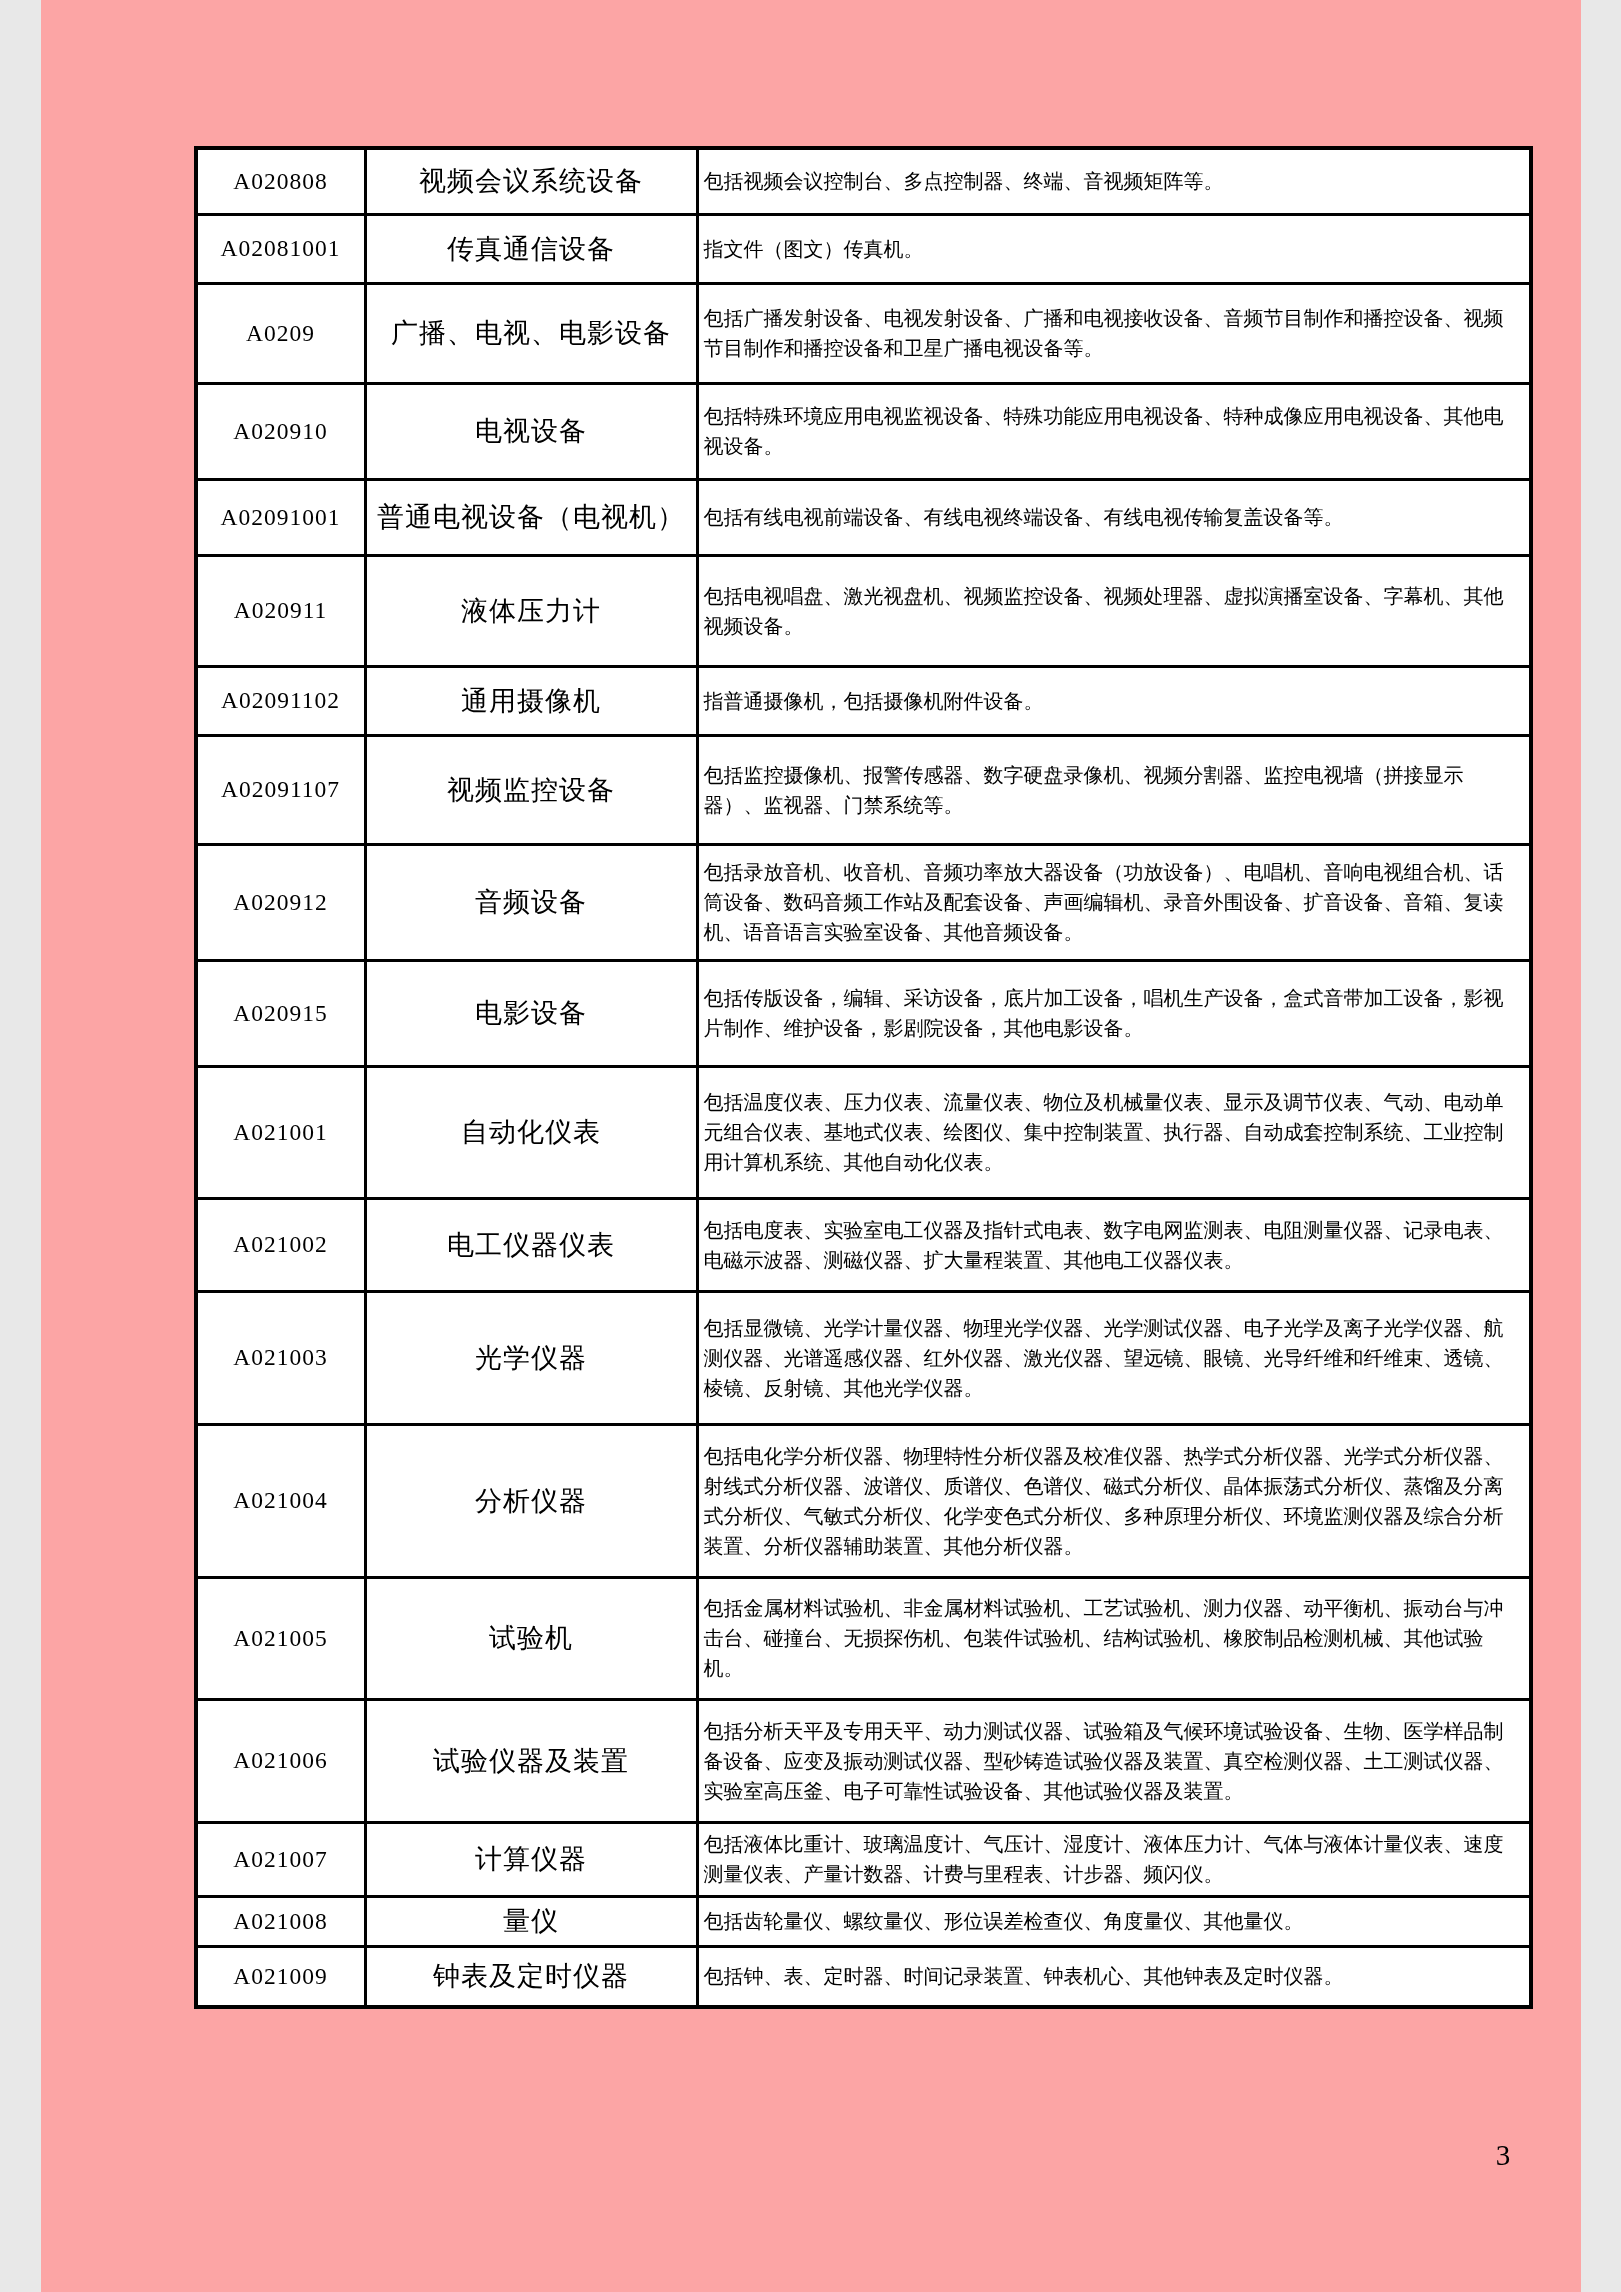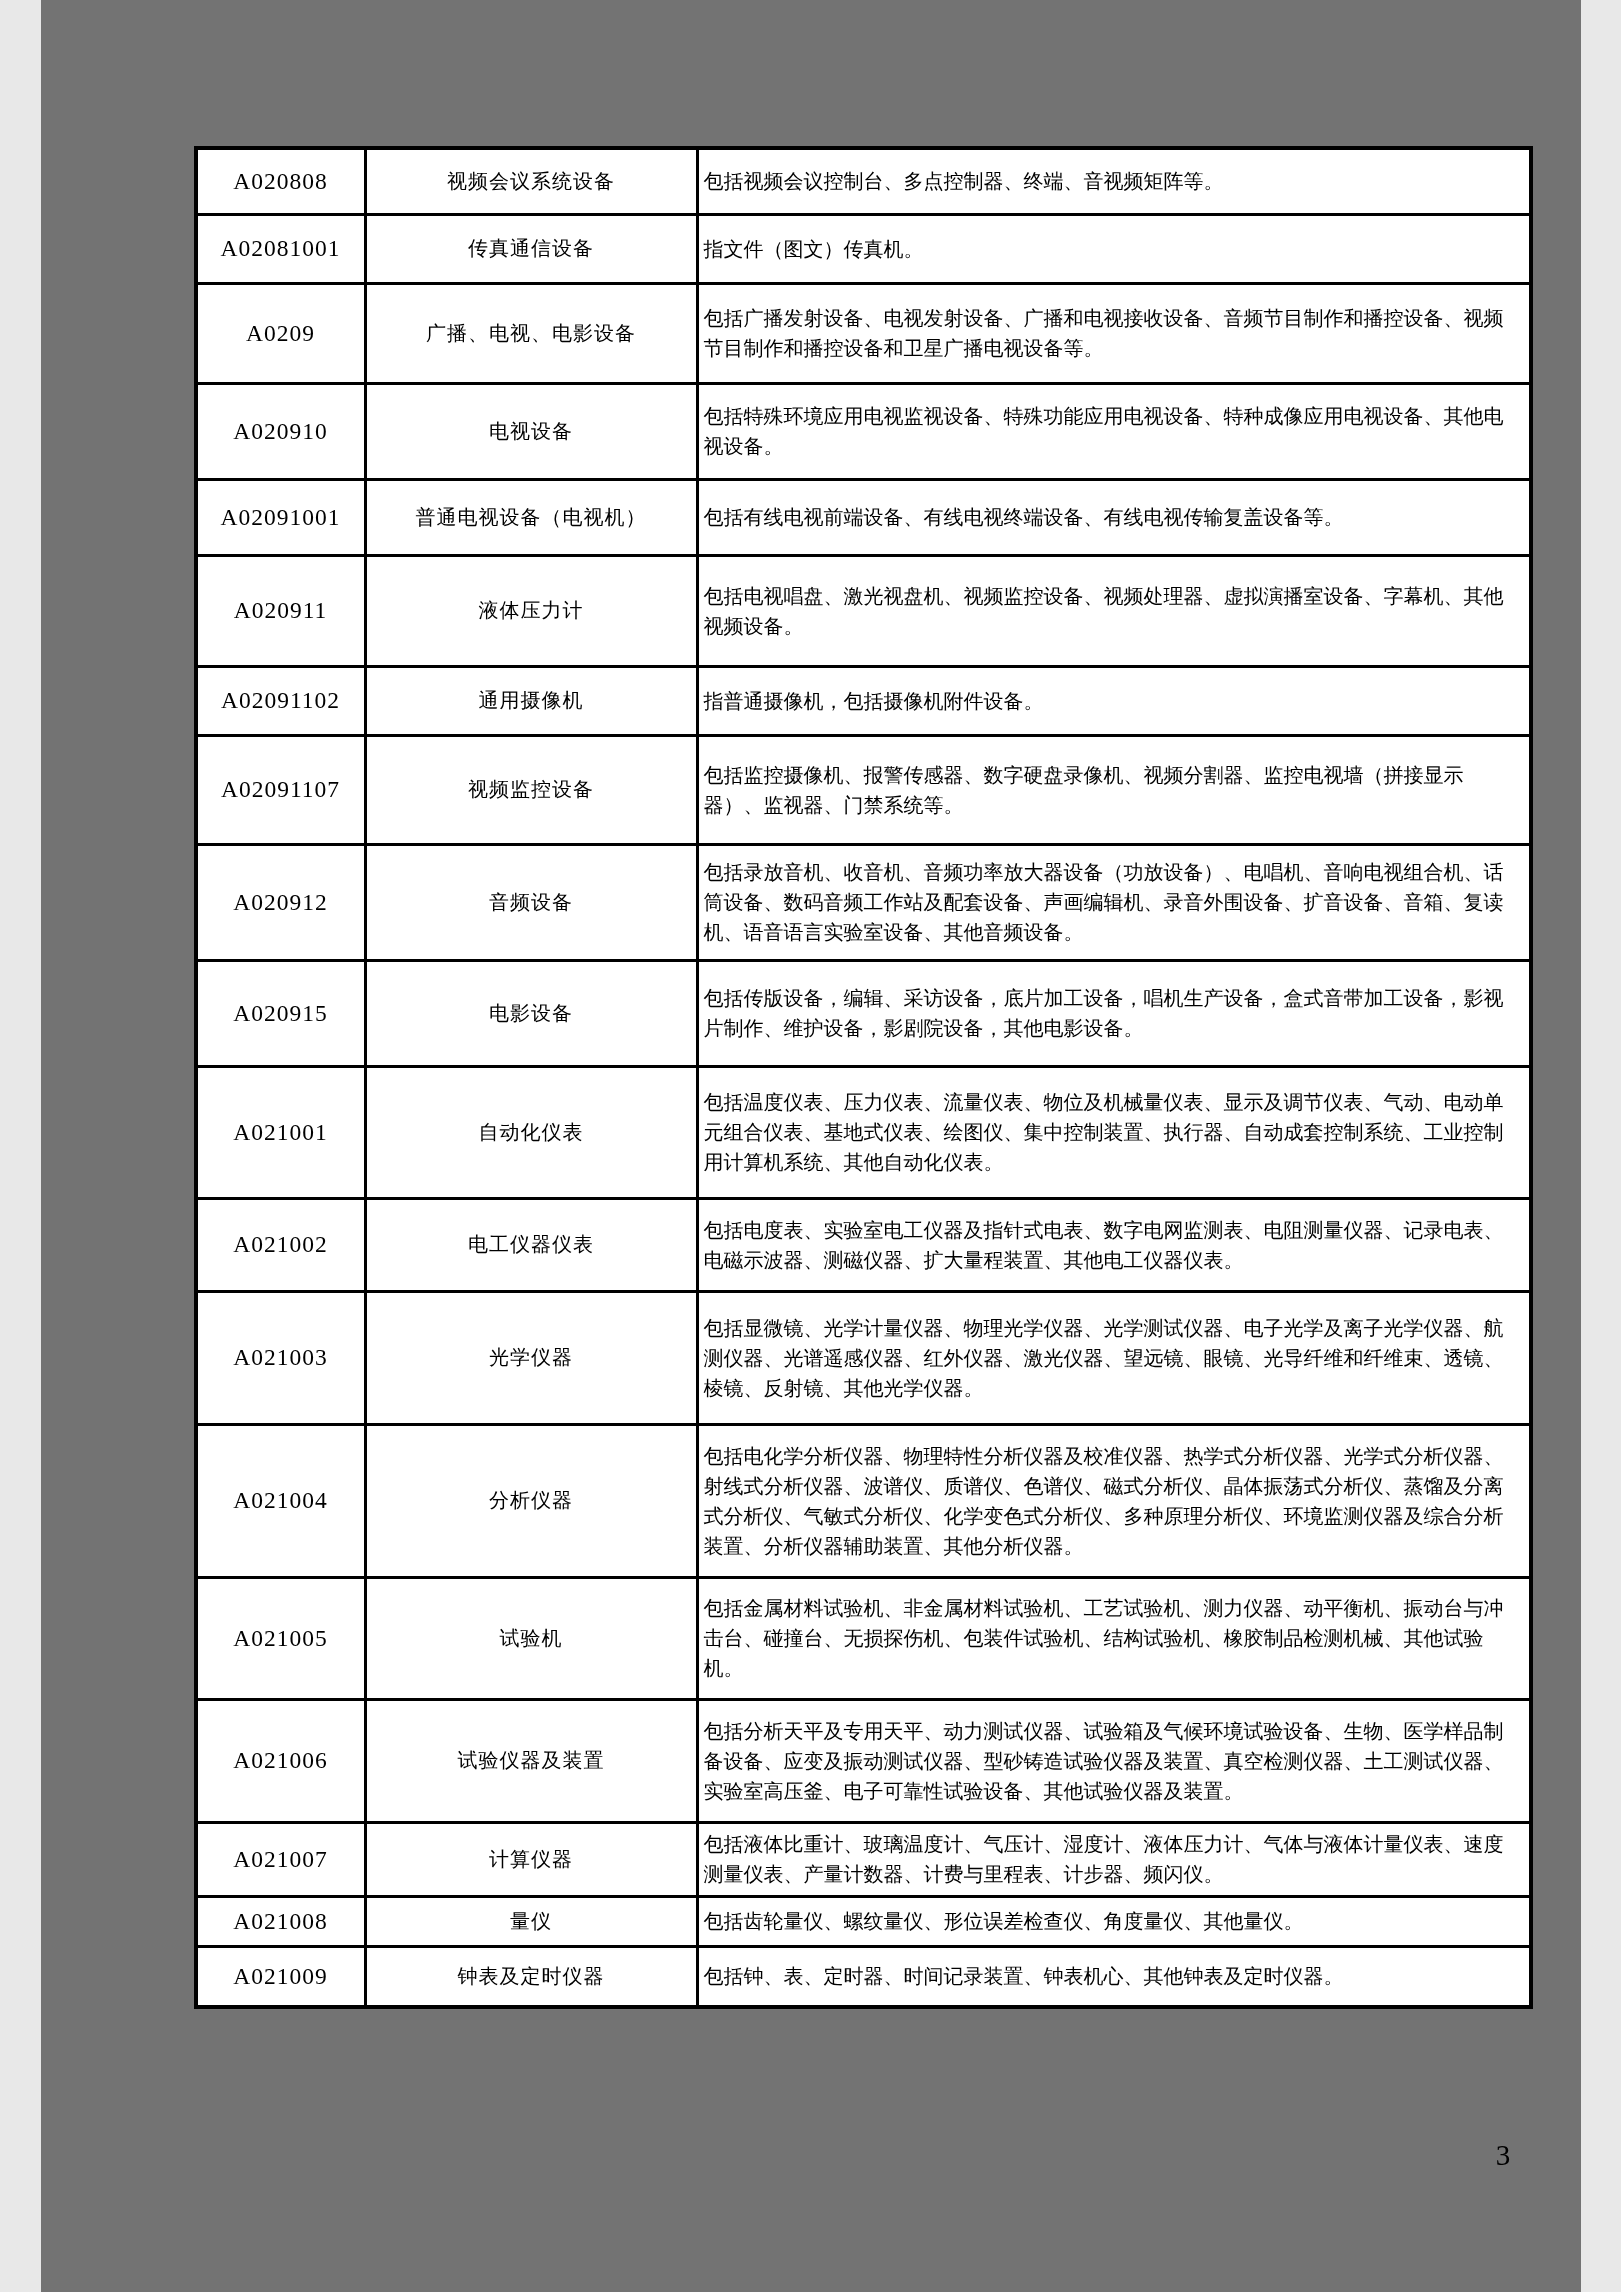--- a/index.html
+++ b/index.html
@@ -5,21 +5,21 @@
   html, body {
     margin: 0;
     padding: 0;
     background: #e8e8e8;
   }
   .page {
     position: relative;
     width: 1540px;
     height: 2293px;
     margin: 0 auto;
-    background: #737373;
+    background: #fca5a5;
     font-family: "Liberation Serif", "DejaVu Serif", serif;
     color: #000000;
     overflow: hidden;
   }
   table.class-table {
     position: absolute;
     left: 153px;
     top: 146px;
     width: 1311px;
     border-collapse: collapse;
@@ -33,21 +33,21 @@
   }
   td.code {
     width: 164px;
     text-align: center;
     font-size: 23.5px;
     letter-spacing: 1px;
   }
   td.name {
     width: 327px;
     text-align: center;
-    font-size: 20px;
+    font-size: 27px;
     letter-spacing: 1px;
   }
   td.desc {
     width: 816px;
     font-size: 20px;
     line-height: 30px;
     text-align: left;
     padding: 2.9px 9.8px 2.9px 4.9px;
     word-break: break-all;
     overflow-wrap: anywhere;

